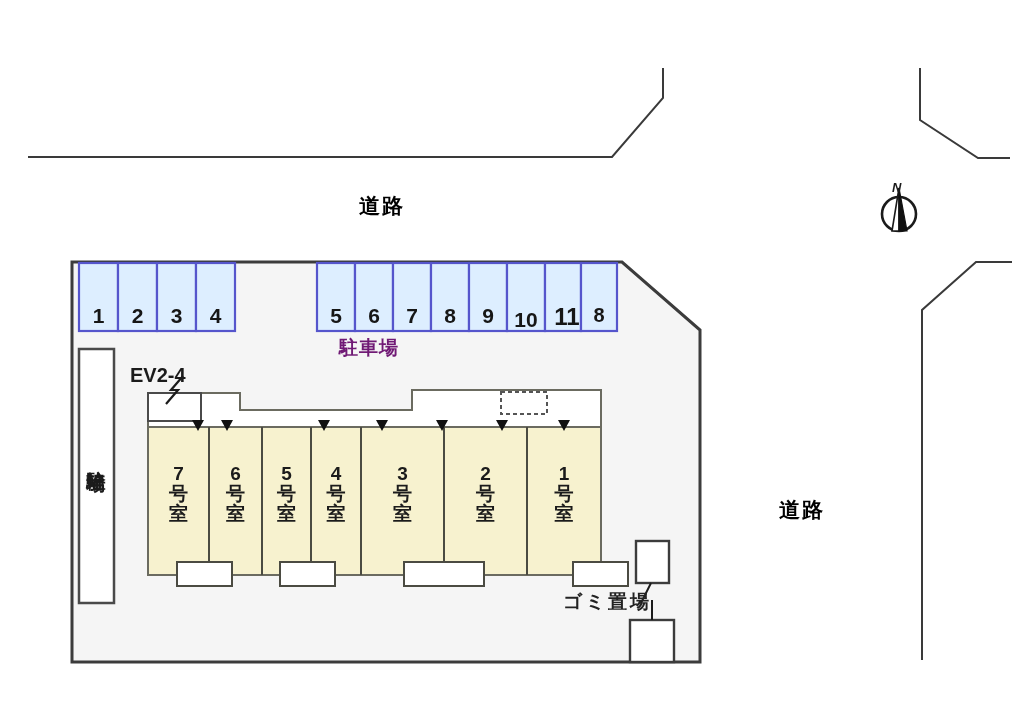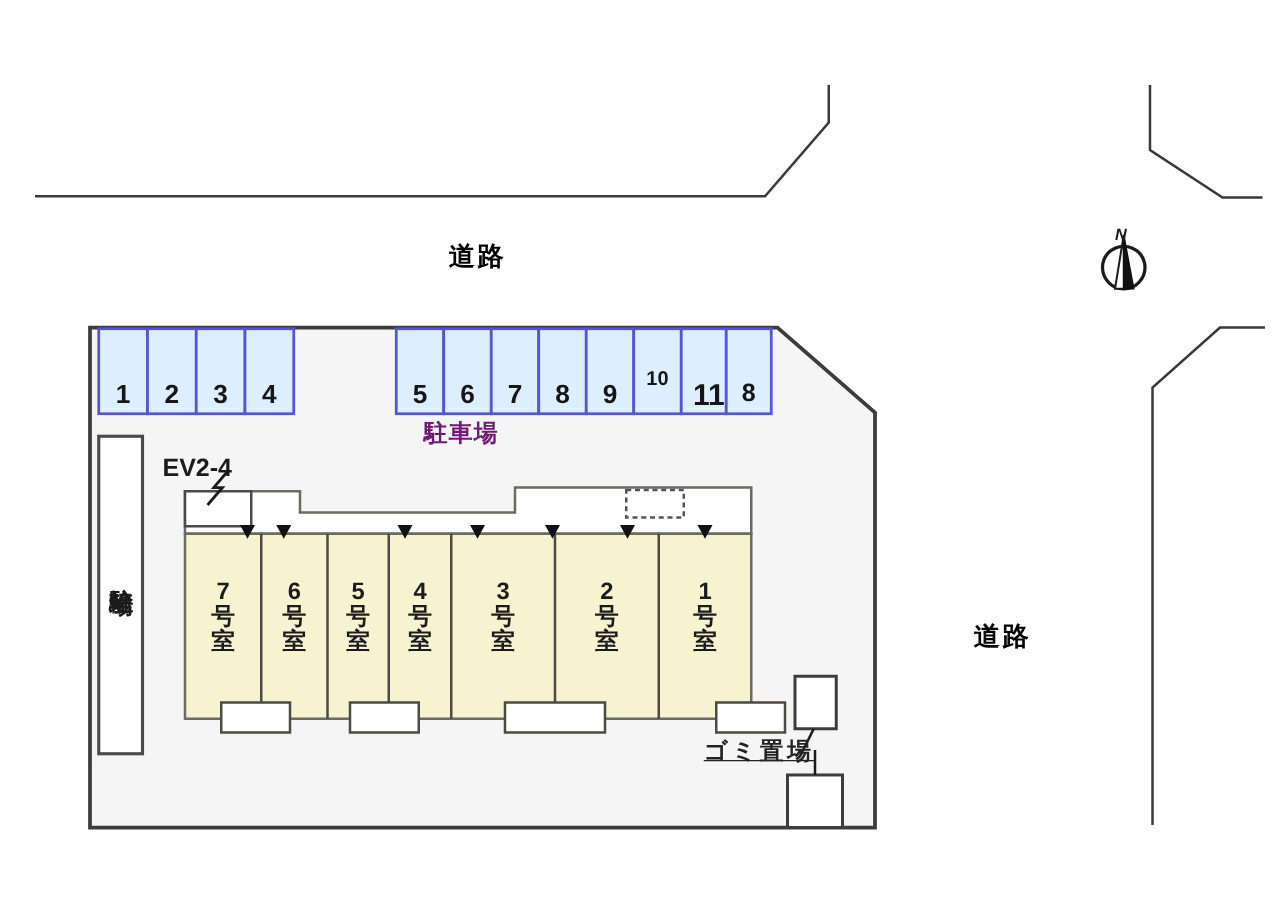--- a/index.html
+++ b/index.html
@@ -38,21 +38,20 @@
   }
   .lbl-parking-title {
     font-size: 19px;
     letter-spacing: 1px;
     color: #701a75;
   }
   .lbl-gomi {
     font-size: 19px;
     letter-spacing: 3px;
     color: #222;
-    text-decoration: underline;
   }
   .lbl-ev {
     font-size: 20px;
     letter-spacing: 0px;
     color: #1b1b1b;
     font-weight: 700;
   }
   .lbl-bike {
     font-size: 19px;
     letter-spacing: 2px;
@@ -210,21 +209,21 @@
   <div class="stall-num" style="left:79px;  top:305px; width:39px;">1</div>
   <div class="stall-num" style="left:118px; top:305px; width:39px;">2</div>
   <div class="stall-num" style="left:157px; top:305px; width:39px;">3</div>
   <div class="stall-num" style="left:196px; top:305px; width:39px;">4</div>
 
   <div class="stall-num" style="left:317px; top:305px; width:38px;">5</div>
   <div class="stall-num" style="left:355px; top:305px; width:38px;">6</div>
   <div class="stall-num" style="left:393px; top:305px; width:38px;">7</div>
   <div class="stall-num" style="left:431px; top:305px; width:38px;">8</div>
   <div class="stall-num" style="left:469px; top:305px; width:38px;">9</div>
-  <div class="stall-num" style="left:505px; top:296px; width:42px; font-size:16px;">10</div>
+  <div class="stall-num" style="left:505px; top:309px; width:42px; font-size:21px;">10</div>
   <div class="stall-num" style="left:543px; top:305px; width:48px; font-size:24px;">11</div>
   <div class="stall-num" style="left:579px; top:305px; width:40px; font-size:20px;">8</div>
 
   <div class="lbl lbl-parking-title" style="left:339px; top:338px;">駐車場</div>
 
   <div class="lbl lbl-bike" style="left:87px; top:455px;">駐輪場</div>
 
   <div class="lbl lbl-ev" style="left:130px; top:365px;">EV2-4</div>
 
   <div class="lbl lbl-gomi" style="left:563px; top:592px;">ゴミ置場</div>

